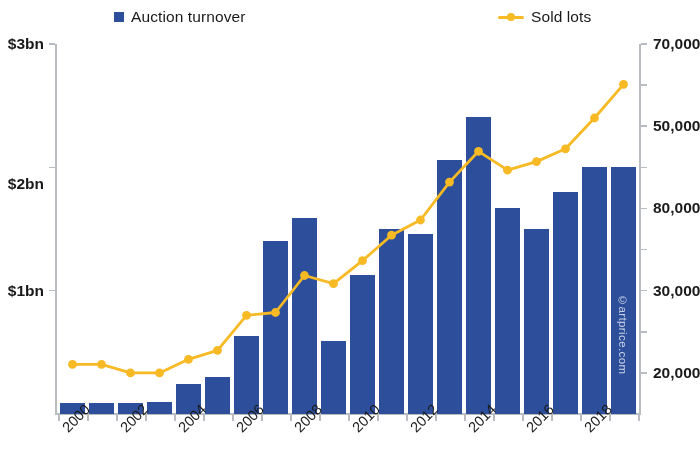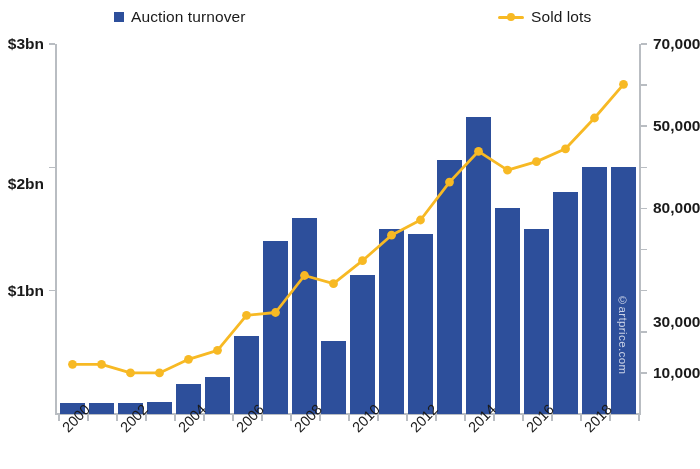--- a/index.html
+++ b/index.html
@@ -85,22 +85,22 @@
     <div id="right-ticks">
         <div class="tick right" style="top: 328.089px;"></div>
         <div class="tick right" style="top: 286.978px;"></div>
         <div class="tick right" style="top: 245.867px;"></div>
         <div class="tick right" style="top: 204.756px;"></div>
         <div class="tick right" style="top: 163.644px;"></div>
         <div class="tick right" style="top: 122.533px;"></div>
         <div class="tick right" style="top: 81.4222px;"></div>
         <div class="tick right" style="top: 40.3111px;"></div>
         <div class="tick right" style="top: -0.8px;"></div>
-        <div class="ylabel-right" style="top: 328.889px;">10,000</div>
-        <div class="ylabel-right" style="top: 246.667px; margin-top: 31px;">30,000</div>
+        <div class="ylabel-right" style="top: 328.889px;">20,000</div>
+        <div class="ylabel-right" style="top: 246.667px;">30,000</div>
         <div class="ylabel-right" style="top: 164.444px;">80,000</div>
         <div class="ylabel-right" style="top: 82.2222px;">50,000</div>
         <div class="ylabel-right" style="top: 0px;">70,000</div>
       </div>
     <div id="bars">
         <div class="bar" title="2000" style="left: 2px; top: 358.9px; width: 25px; height: 11.1px; background: rgb(45, 79, 155);"></div>
         <div class="bar" title="2001" style="left: 31px; top: 358.9px; width: 25px; height: 11.1px; background: rgb(45, 79, 155);"></div>
         <div class="bar" title="2002" style="left: 60px; top: 358.9px; width: 25px; height: 11.1px; background: rgb(45, 79, 155);"></div>
         <div class="bar" title="2003" style="left: 89px; top: 357.667px; width: 25px; height: 12.3333px; background: rgb(45, 79, 155);"></div>
         <div class="bar" title="2004" style="left: 118px; top: 340.4px; width: 25px; height: 29.6px; background: rgb(45, 79, 155);"></div>

